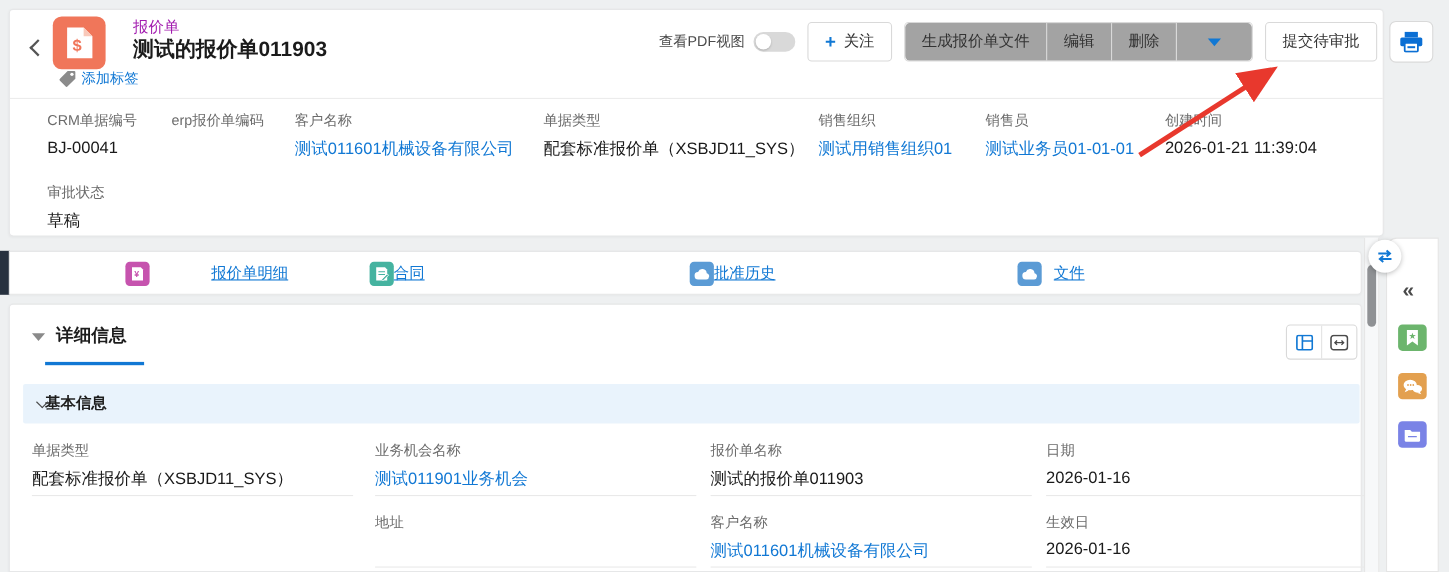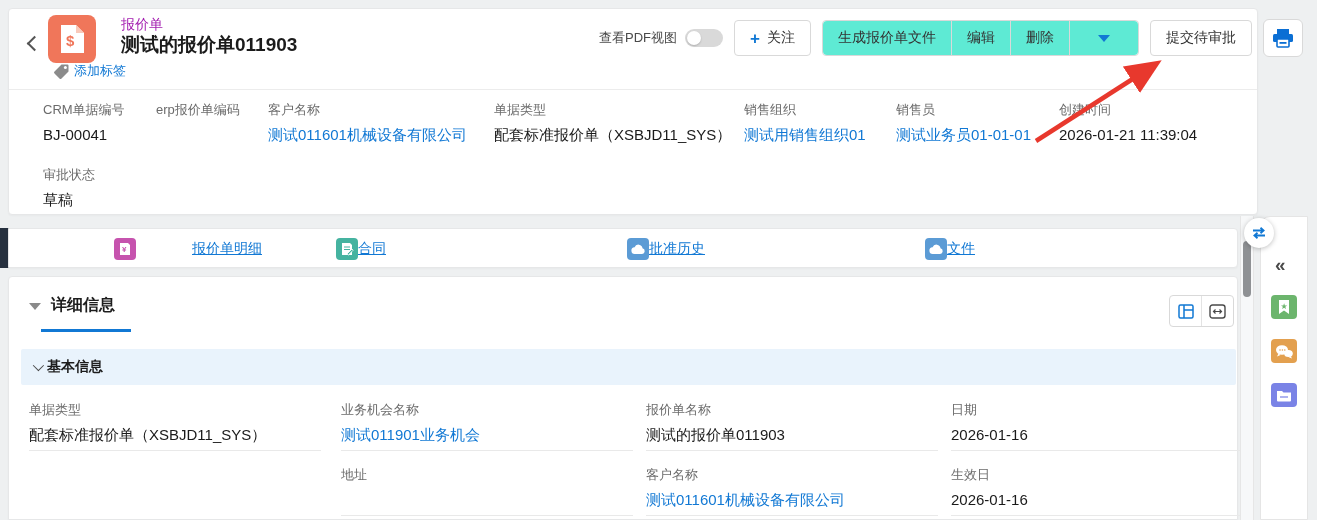--- a/index.html
+++ b/index.html
@@ -18,21 +18,21 @@
   .page-title{position:absolute;left:112px;top:23px;font-size:19px;font-weight:bold;color:#1b1b1b}
   .tag-row{position:absolute;left:44px;top:53px;display:flex;align-items:center;gap:4px}
   .add-tag{font-size:13px;color:#1178d4;cursor:pointer}
   .controls{position:absolute;top:11px;right:5px;display:flex;align-items:center;gap:11px}
   .pdf-label{font-size:13px;color:#4a4a4a}
   .toggle{width:38px;height:18px;border-radius:9px;background:#d9d9d9;position:relative;cursor:pointer;margin-left:-3px}
   .toggle .knob{position:absolute;left:2px;top:2px;width:14px;height:14px;border-radius:50%;background:#fff;box-shadow:0 1px 2px rgba(0,0,0,.2)}
   .btn{height:36px;border:1px solid #d9d9d9;border-radius:4px;background:#fff;font-size:14px;color:#333;padding:0 15px;display:flex;align-items:center;cursor:pointer;box-sizing:border-box;white-space:nowrap}
   .plus-glyph{color:#1178d4;font-size:17px;font-weight:bold;margin-right:7px;line-height:1}
   .btn-group{display:flex;height:36px;border:1px solid #d9d9d9;border-radius:4px;background:#fff;box-sizing:border-box}
-  .btn-group .seg{border:none;border-left:1px solid #d9d9d9;height:34px;display:flex;align-items:center;padding:0 15px;font-size:14px;color:#333;cursor:pointer;background:#5eead4}
+  .btn-group .seg{border:none;border-left:1px solid #d9d9d9;height:34px;display:flex;align-items:center;padding:0 15px;font-size:14px;color:#333;cursor:pointer;background:#a3a3a3}
   .btn-group .seg:first-child{border-left:none;border-radius:4px 0 0 4px}
   .caret-seg{width:38px;justify-content:center;border-radius:0 4px 4px 0}
   .caret-down{width:0;height:0;border-left:6px solid transparent;border-right:6px solid transparent;border-top:7px solid #1178d4}
   .hc-divider{position:absolute;left:0;right:0;top:80px;border-top:1px solid #ececec}
   .sf{position:absolute;white-space:nowrap}
   .f-label{font-size:13px;color:#6b6b6b}
   .f-value{font-size:15px;color:#1a1a1a;margin-top:7px;min-height:18px}
   .linkv{color:#1178d4;cursor:pointer}
   
   #print-btn{position:absolute;left:1263px;top:19px;width:40px;height:38px;border:1px solid #d9d9d9;border-radius:6px;background:#fff;display:flex;align-items:center;justify-content:center;cursor:pointer;box-sizing:border-box}
@@ -43,21 +43,21 @@
   .tab-icon{width:22px;height:22px;border-radius:4px;display:flex;align-items:center;justify-content:center;flex:none}
   .tab-label{font-size:14px;color:#1178d4;text-decoration:underline;white-space:nowrap}
   
   #main-card{left:8px;top:276px;width:1230px;height:244px;border-radius:4px 4px 0 0}
   .collapse-tri{position:absolute;left:20px;top:26px;width:0;height:0;border-left:6px solid transparent;border-right:6px solid transparent;border-top:7px solid #8a8a8a;cursor:pointer}
   .detail-title{position:absolute;left:42px;top:18px;font-size:16px;font-weight:bold;color:#1d1d1d}
   .title-underline{position:absolute;left:32px;top:52px;width:90px;height:3px;background:#1178d4}
   .view-btns{position:absolute;right:3px;top:18px;display:flex;height:30px;border:1px solid #d9d9d9;border-radius:4px;background:#fff}
   .view-btns .vseg{width:31px;display:flex;align-items:center;justify-content:center;cursor:pointer;border-left:1px solid #e3e3e3}
   .view-btns .vseg:first-child{border-left:none}
-  .section-bar{position:absolute;left:12px;top:72px;width:1215px;height:36px;background:#e9f3fc;border-radius:2px;display:flex;align-items:center;padding-left:12px;box-sizing:border-box;gap:6px;cursor:pointer}
+  .section-bar{position:absolute;left:12px;top:72px;width:1215px;height:36px;background:#e9f3fc;border-radius:2px;display:flex;align-items:center;padding-left:12px;box-sizing:border-box;gap:0;cursor:pointer}
   .chev-down{width:7px;height:7px;border-right:1.6px solid #4a4a4a;border-bottom:1.6px solid #4a4a4a;transform:rotate(45deg) translateY(-2px)}
   .section-title{font-size:14px;font-weight:bold;color:#1d1d1d}
   .df{position:absolute;width:292px;height:50px;border-bottom:1px solid #e9e9e9;box-sizing:border-box;white-space:nowrap;overflow:visible}
   
   #scroll-track{position:absolute;left:1240px;top:216px;width:14px;height:304px;background:#f7f8f9;border-left:1px solid #e6e6e6;border-right:1px solid #e6e6e6;box-sizing:border-box}
   #scroll-thumb{position:absolute;left:1243px;top:241px;width:8px;height:56px;background:#8f9194;border-radius:4px;cursor:pointer}
   #side-rail{position:absolute;left:1260px;top:216px;width:48px;height:304px;background:#fff;border:1px solid #e5e5e5;border-radius:10px 0 0 0;box-sizing:border-box}
   .rail-collapse{position:absolute;left:14px;top:38px;font-size:19px;font-weight:bold;color:#4a4a4a;cursor:pointer;line-height:1}
   .rail-icon{position:absolute;left:10px;width:26px;height:24px;border-radius:4px;display:flex;align-items:center;justify-content:center;cursor:pointer}
   #swap-btn{position:absolute;left:1244px;top:218px;width:30px;height:30px;border-radius:50%;background:#fff;box-shadow:0 1px 5px rgba(0,0,0,.25);display:flex;align-items:center;justify-content:center;cursor:pointer;border:none}
@@ -181,21 +181,21 @@
         </svg>
     </span>
     <span class="tab-label" style="">批准历史</span>
   </div>
   <div class="tab" style="left:916px">
     <span class="tab-icon" style="background:#5b9bd5">
       <svg width="15" height="11" viewBox="0 0 15 11">
           <path d="M4 10 a3.4 3.4 0 0 1-.4-6.8 A4.1 4.1 0 0 1 11.5 4.3 a2.9 2.9 0 0 1-.4 5.7 z" fill="#fff"></path>
         </svg>
     </span>
-    <span class="tab-label" style="margin-left:0">文件</span>
+    <span class="tab-label" style="margin-left:11px">文件</span>
   </div>
 </div>
 
 <div class="card" id="main-card">
   <div class="collapse-tri"></div>
   <div class="detail-title">详细信息</div>
   <div class="title-underline"></div>
   <div class="view-btns">
     <div class="vseg">
       <svg width="16" height="15" viewBox="0 0 16 15">

